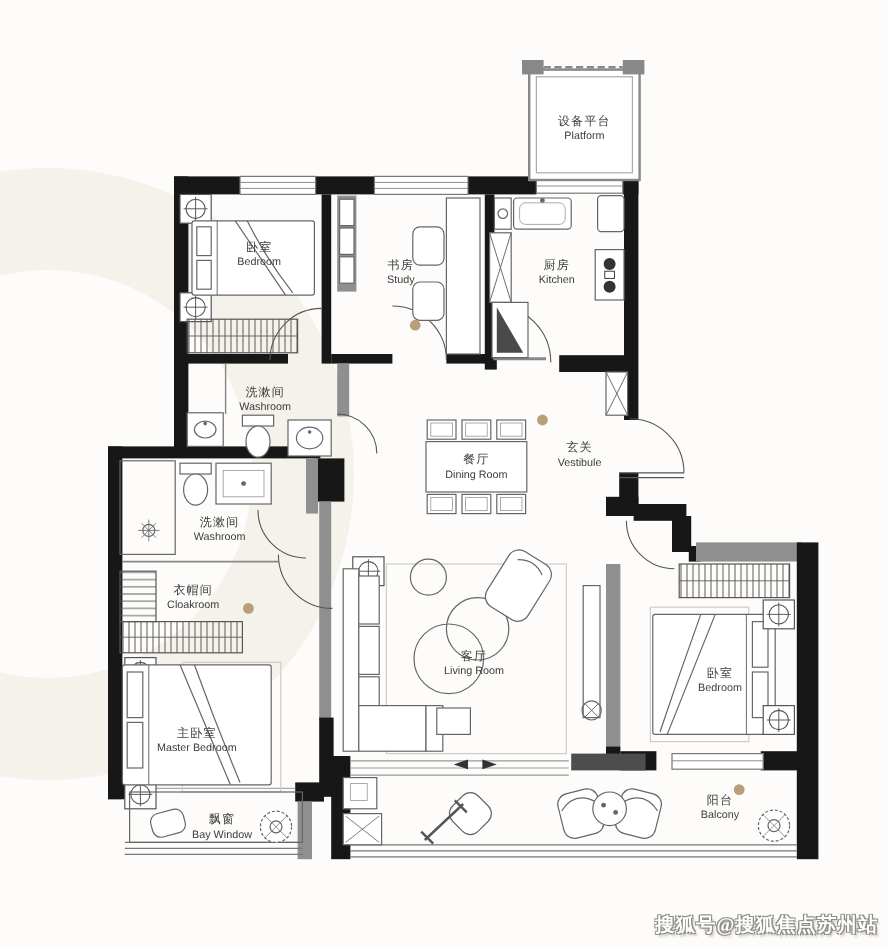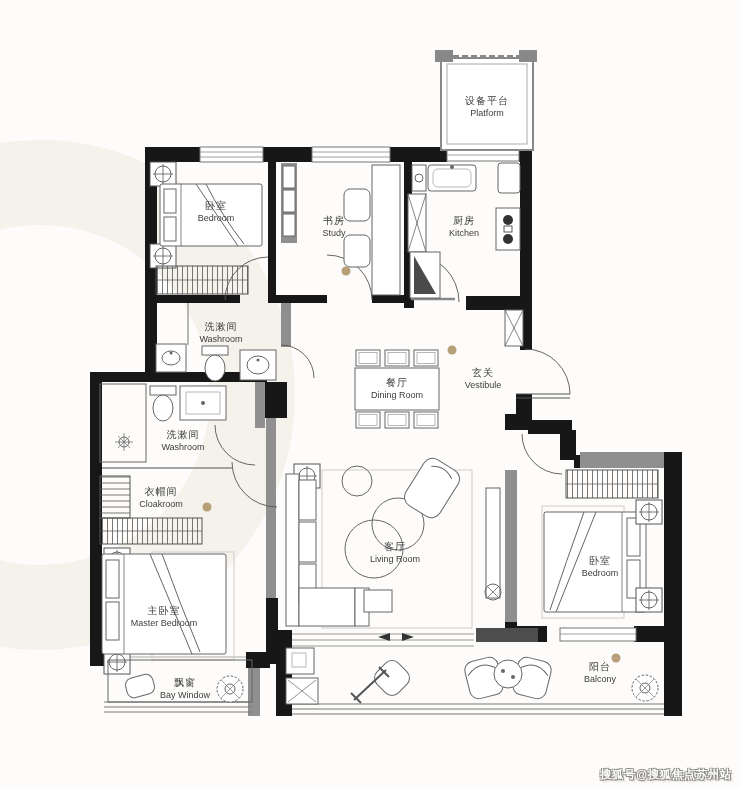--- a/index.html
+++ b/index.html
@@ -13,23 +13,23 @@
   .dwall{fill:#4d4d4d;}
   .f{fill:none;stroke:#666;stroke-width:1;}
   .fw{fill:#ffffff;stroke:#666;stroke-width:1;}
   .fl{fill:none;stroke:#999;stroke-width:0.7;}
   .lt{fill:none;stroke:#cfcccc;stroke-width:1;}
   .door{fill:none;stroke:#555;stroke-width:0.9;}
   .win{fill:#ffffff;stroke:#777;stroke-width:1;}
   .zh{font-size:10px;fill:#3c3c3c;text-anchor:middle;letter-spacing:1px;}
   .en{font-size:9px;fill:#3c3c3c;text-anchor:middle;}
   .dot{fill:#b39b72;opacity:.95;}
-  #text-watermark{position:absolute;right:8px;bottom:6px;font-size:11px;font-weight:bold;
+  #text-watermark{position:absolute;right:8px;bottom:6px;font-size:16px;font-weight:bold;
          color:#ffffff;letter-spacing:1px;
-         text-shadow:-1px -1px 0 #8f8d88,1px -1px 0 #8f8d88,-1px 1px 0 #8f8d88,1px 1px 0 #8f8d88,2px 2px 2px #c9c6c0;}
+         text-shadow:-1px -1px 0 #8f8d88,1px -1px 0 #8f8d88,-1px 1px 0 #8f8d88,1px 1px 0 #8f8d88,2px 2px 2px #c9c6c0;font-family:Liberation Serif, serif;}
 </style>
 </head>
 <body>
 
 <div id="stage">
   <div id="arc-watermark"></div>
 
   <svg id="plan-svg" width="740" height="788" viewBox="0 0 740 788">
     <defs>
       <pattern id="hv" patternUnits="userSpaceOnUse" width="5" height="30">

